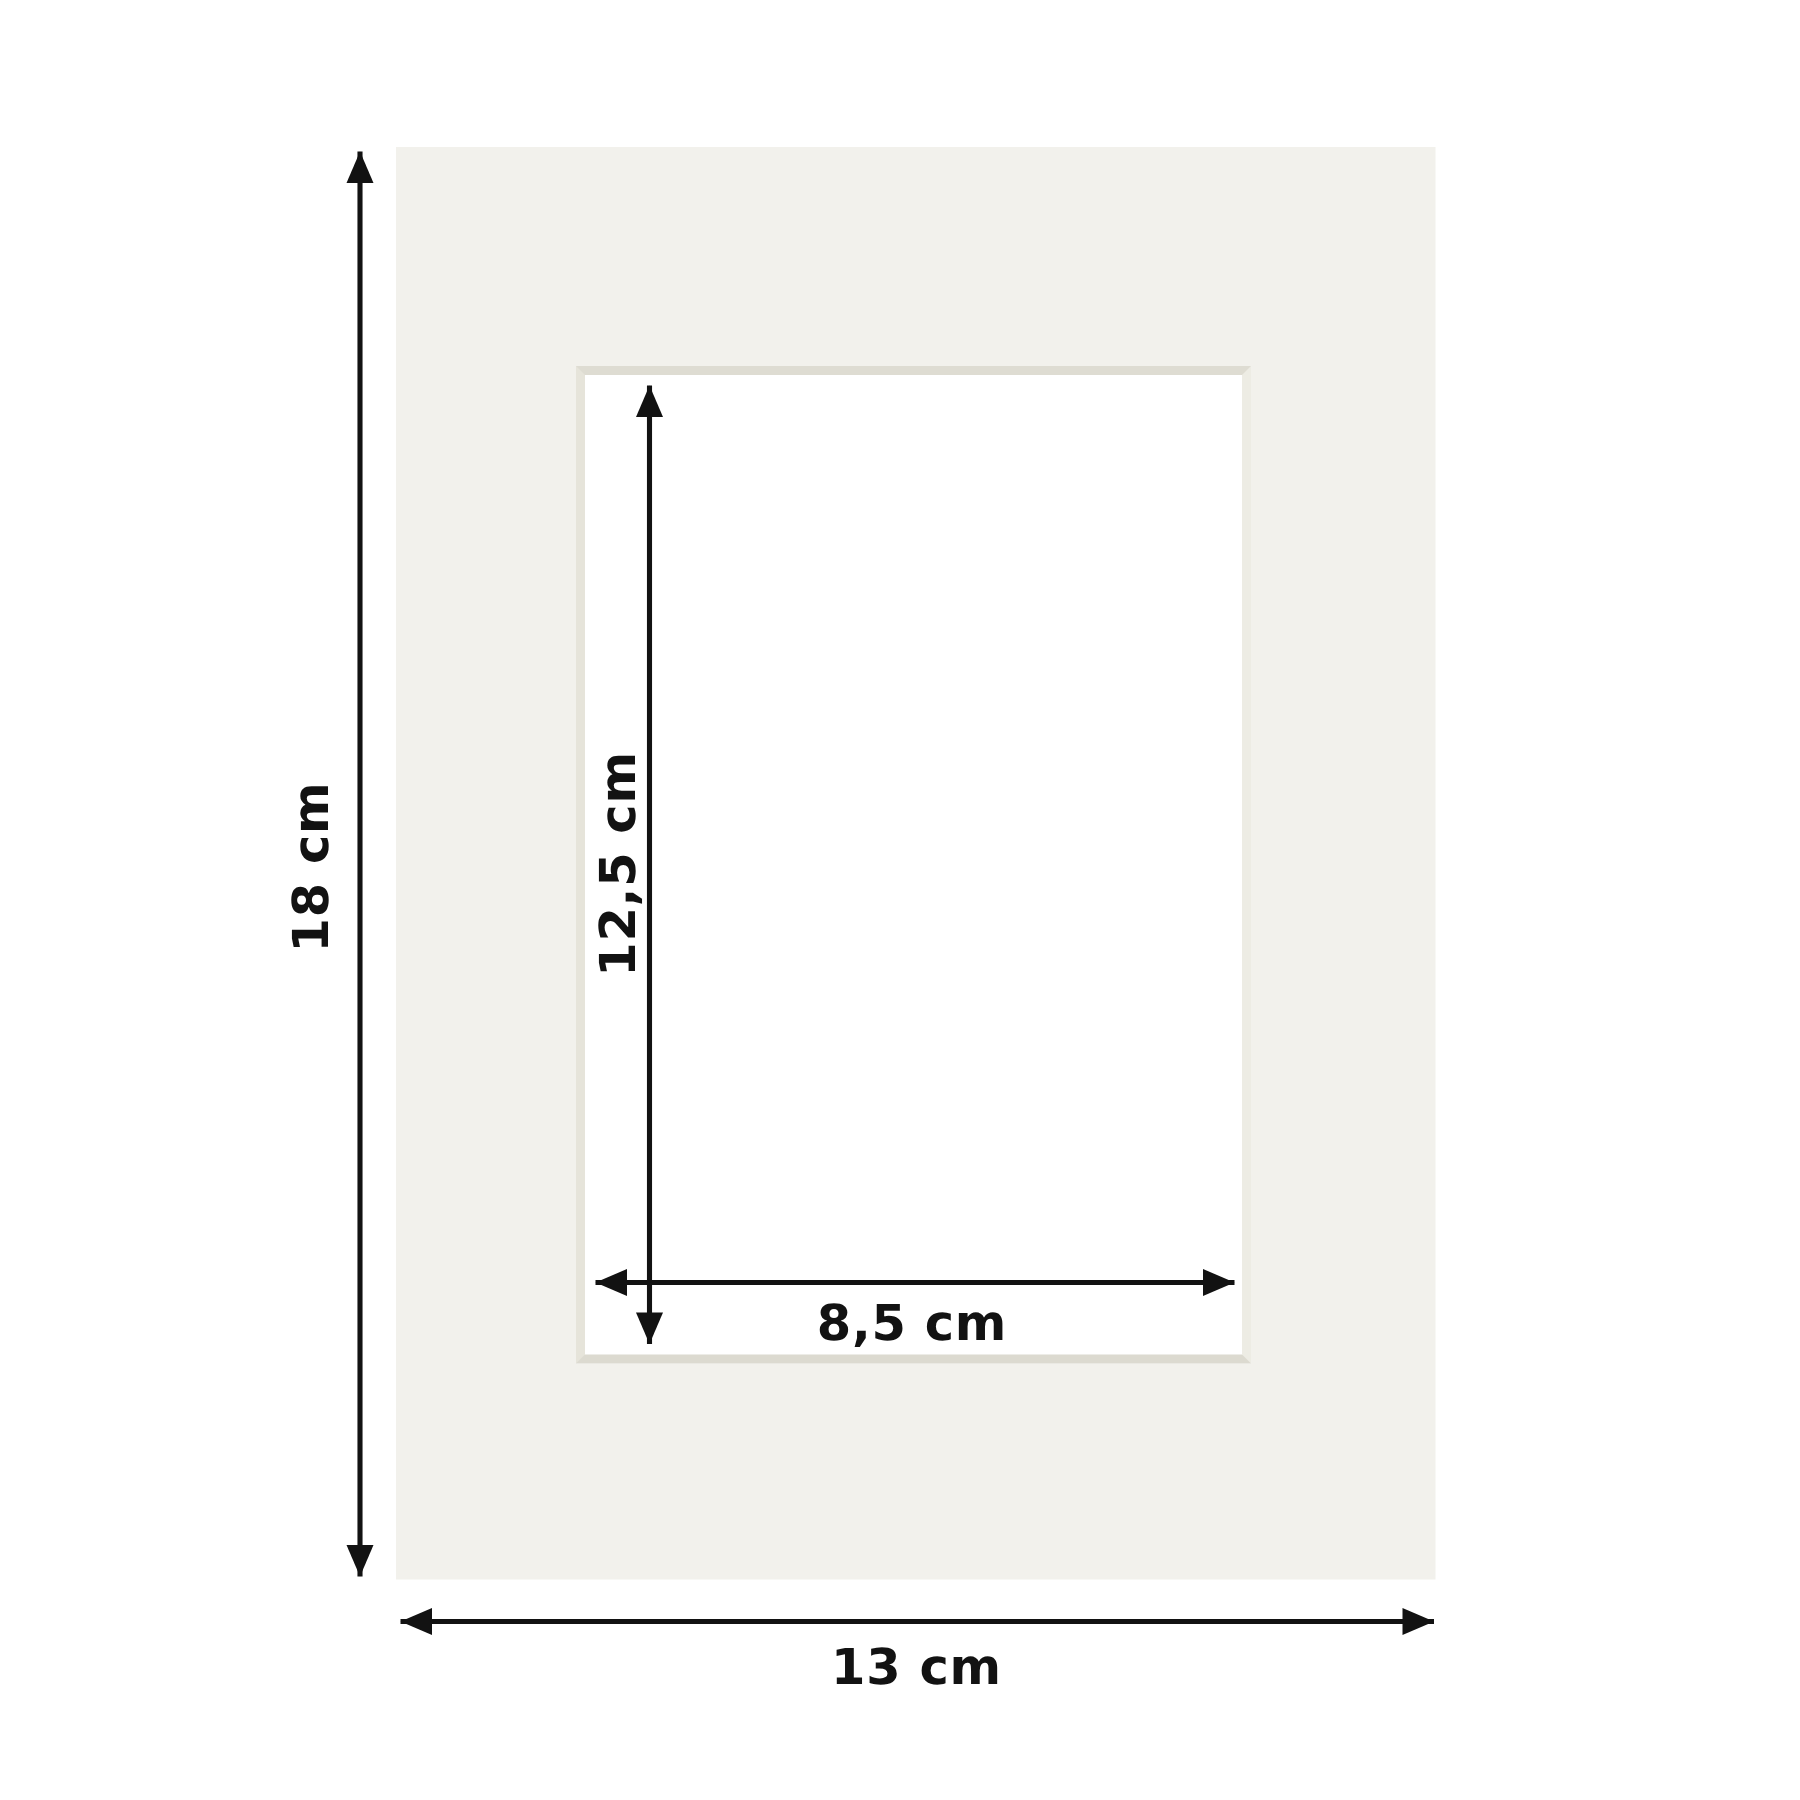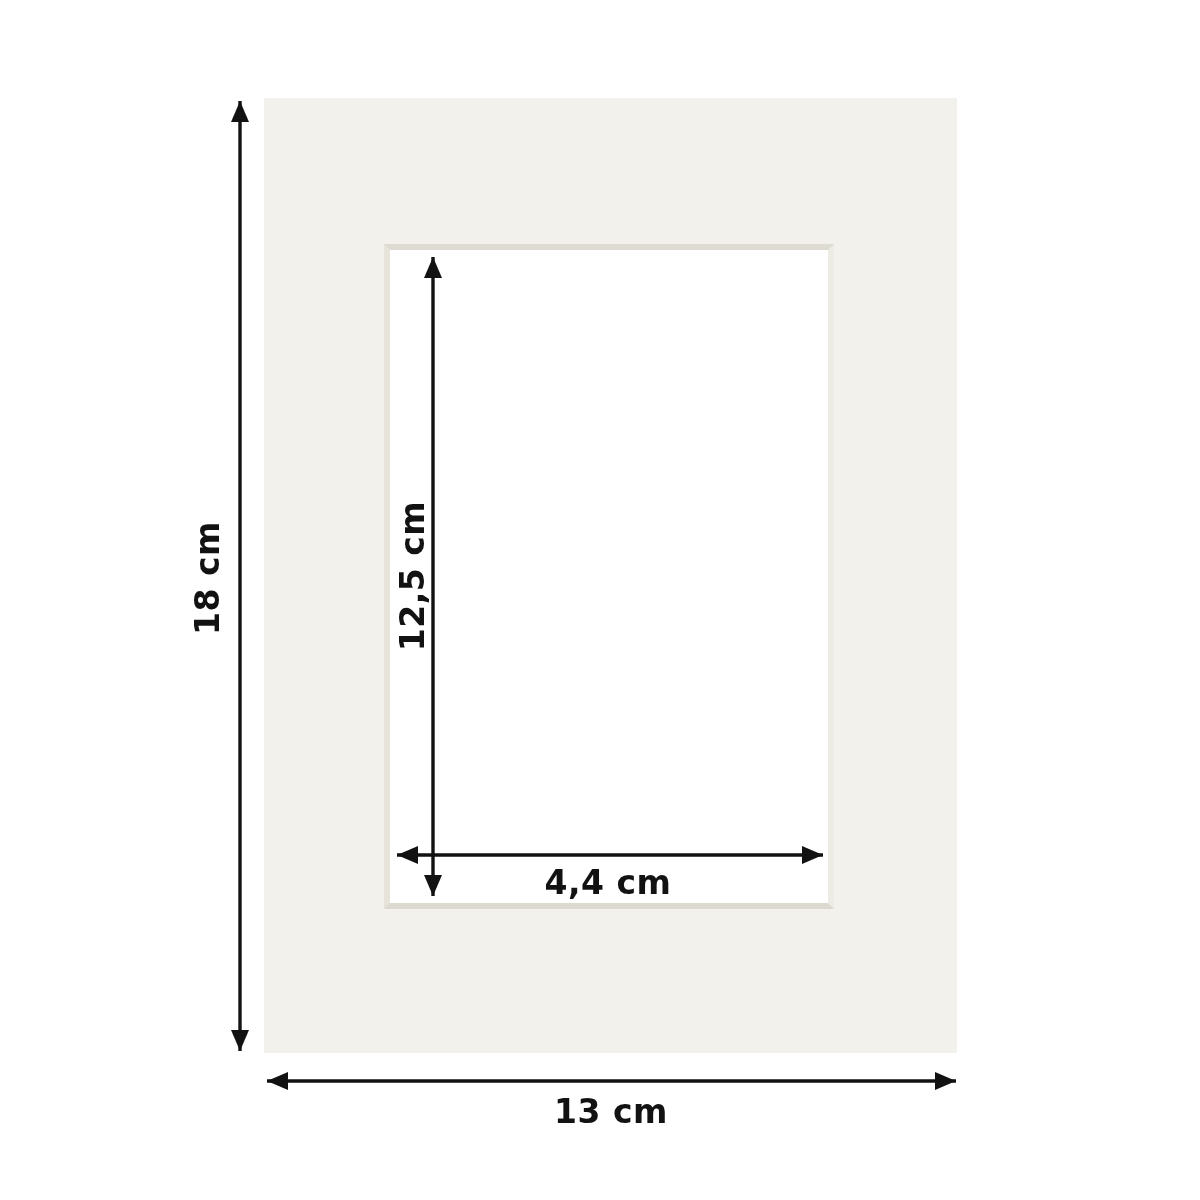--- a/index.html
+++ b/index.html
@@ -83,17 +83,17 @@
       <line x1="267" y1="1081" x2="956" y2="1081" marker-start="url(#ah)" marker-end="url(#ah)"></line>
       <line x1="433" y1="257" x2="433" y2="896" marker-start="url(#ah)" marker-end="url(#ah)"></line>
       <line x1="397" y1="855" x2="823" y2="855" marker-start="url(#ah)" marker-end="url(#ah)"></line>
     </g>
   </svg>
 
   <div class="dim-label vertical label-outer-height">18 cm</div>
 
   <div class="dim-label vertical label-inner-height">12,5 cm</div>
 
-  <div class="dim-label label-inner-width">4,4 cm</div>
+  <div class="dim-label label-inner-width">8,5 cm</div>
 
   <div class="dim-label label-outer-width">13 cm</div>
 
 </div>
 
 </body></html>

